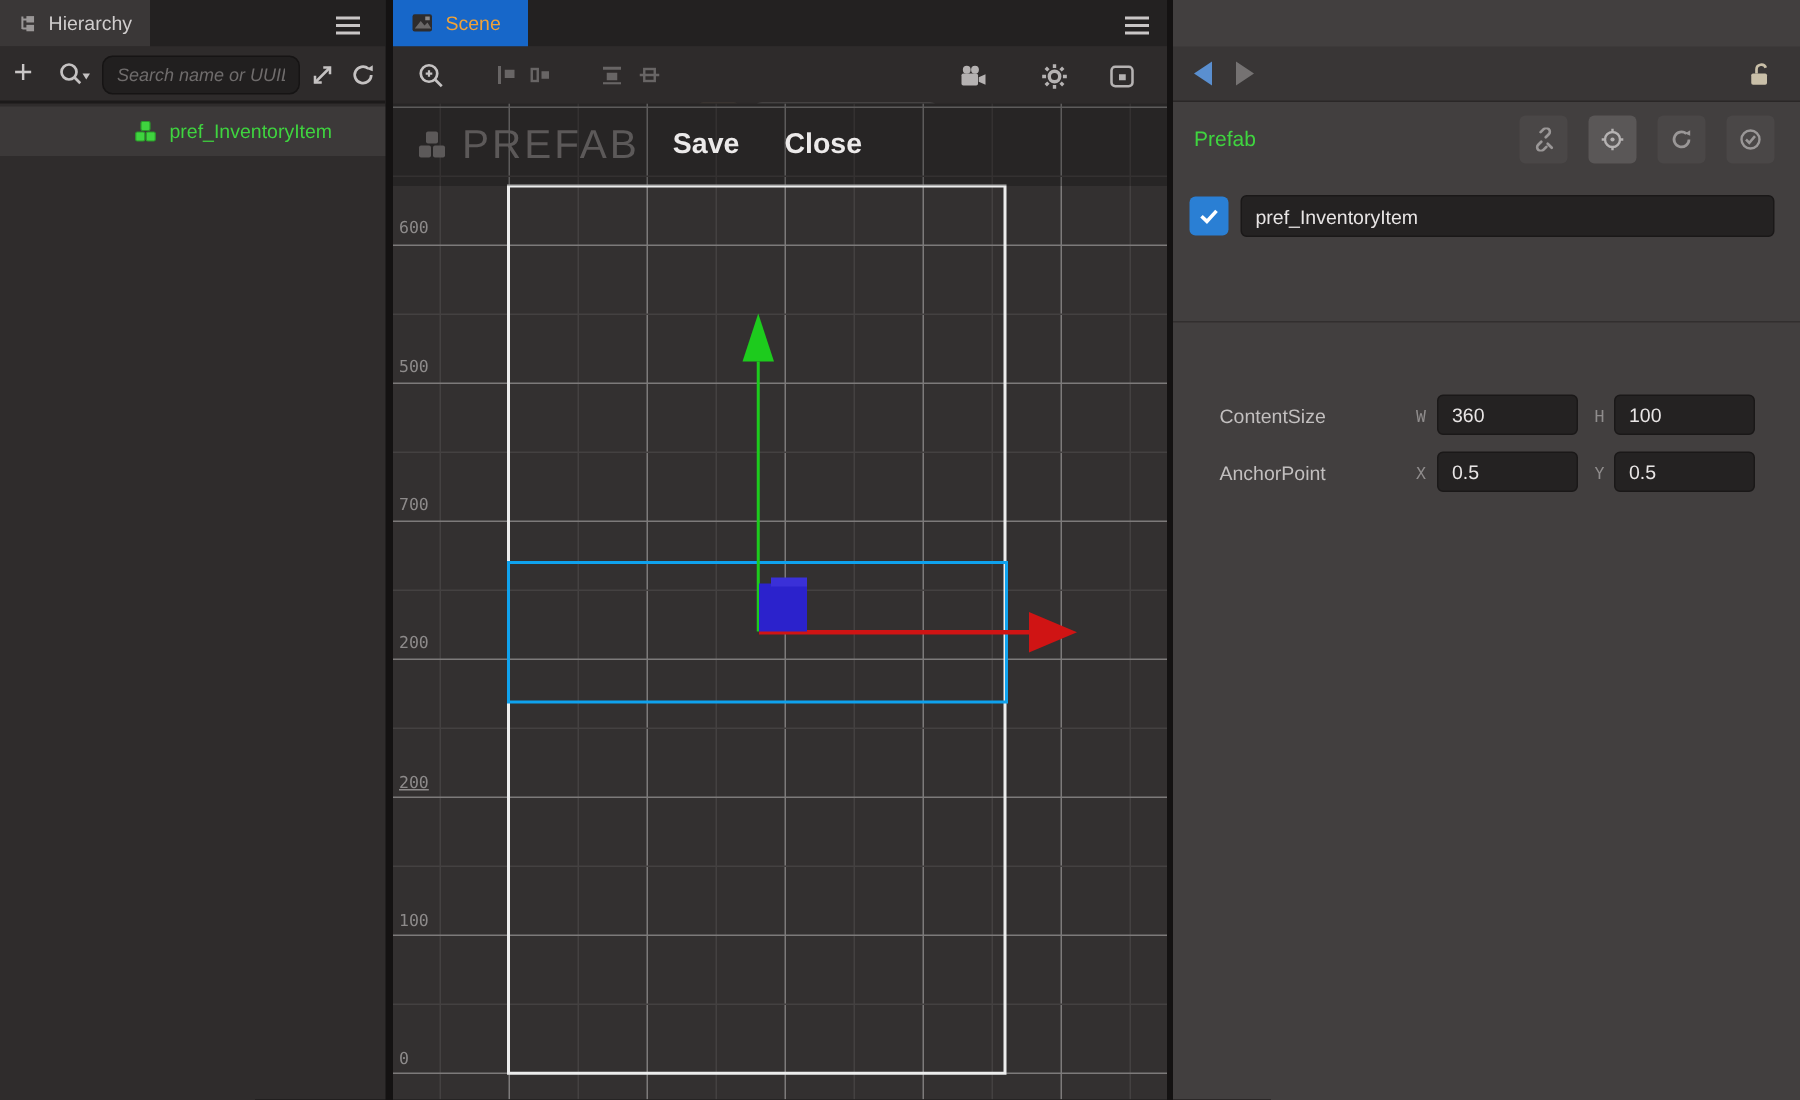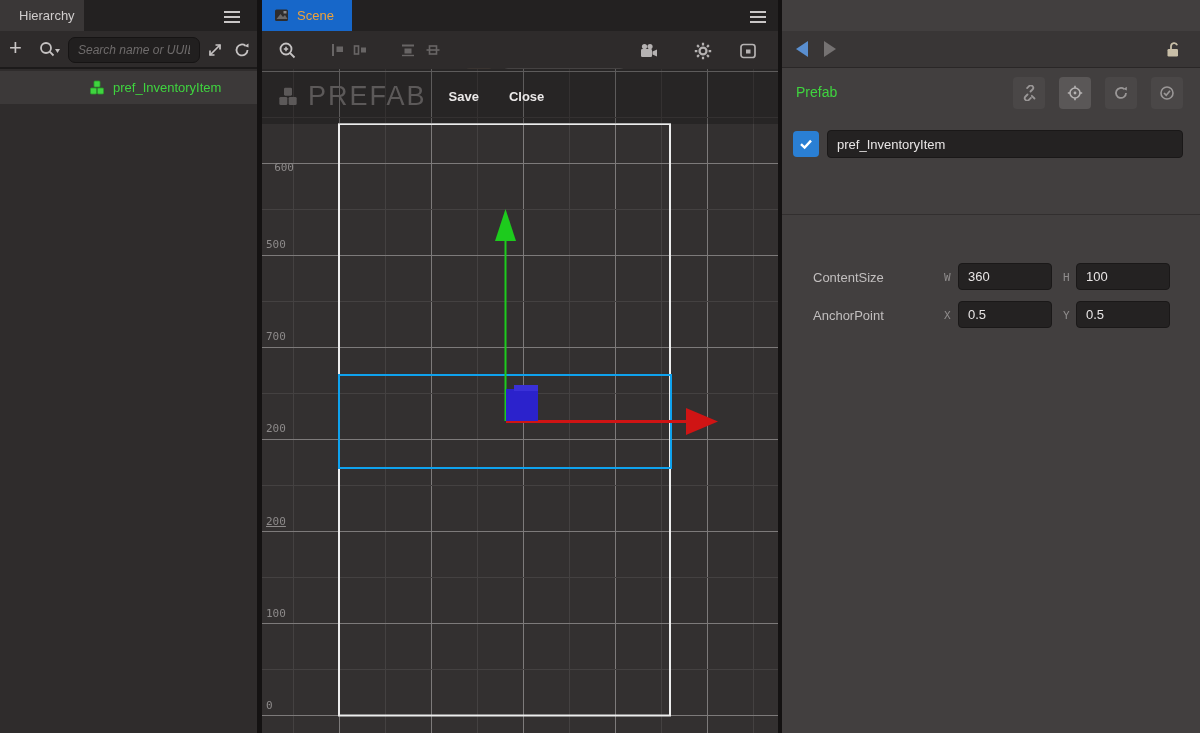--- a/index.html
+++ b/index.html
@@ -9,21 +9,21 @@
   .panel { position:absolute; top:0; height:733px; overflow:hidden; }
 
   
   .tabbar { position:absolute; left:0; right:0; top:0; height:31px; background:#232121; }
   .tab { position:absolute; top:0; height:31px; display:flex; align-items:center; gap:7px; padding:0 12px; }
   .hamburger { position:absolute; top:8px; width:16px; height:15px; cursor:pointer; }
   .hamburger div { height:2px; background:#c9c6c6; margin-top:3px; }
 
   
   #hierarchy { left:0; width:257px; background:#2f2c2c; }
-  #hierarchy .tab-active { left:0; width:84px; background:#3a3737; color:#d0cdcd; }
+  #hierarchy .tab-active { left:0; width:100px; background:#3a3737; color:#d0cdcd; }
   .h-toolbar { position:absolute; top:31px; left:0; right:0; height:38px; background:#2e2b2b; border-bottom:2px solid #1c1a1a; }
   .search-input { position:absolute; left:68px; top:6px; width:132px; height:26px;
     background:#211f1f; border:1px solid #161414; border-radius:7px; color:#b5b2b2;
     font-style:italic; font-size:12px; padding:0 9px; outline:none; font-family:"Liberation Sans", sans-serif; }
   .search-input::placeholder { color:#6f6c6c; font-style:italic; }
   .h-row { position:absolute; top:71px; left:0; right:0; height:33px; background:#3c3939;
     display:flex; align-items:center; }
 
   
   #scene { left:262px; width:516px; background:#333030; }
@@ -35,21 +35,21 @@
     border-radius:6px; display:flex; align-items:center; justify-content:space-between;
     padding:0 10px; color:#c9c6c6; font-size:13px; cursor:pointer; }
   .caret-down { width:0; height:0; border-left:5px solid transparent; border-right:5px solid transparent; border-top:6px solid #aeabab; }
   .caret-down.sm { border-left-width:4px; border-right-width:4px; border-top-width:5px; }
   #viewport { position:absolute; left:0; top:69px; width:516px; height:664px; background:#333030; }
   .ruler-label { position:absolute; left:4px; width:28px; text-align:left; color:#8d8a8a;
     font-size:11px; font-family:"DejaVu Sans Mono", monospace; }
   #banner { position:absolute; left:0; top:0; width:516px; height:55px; background:rgba(12,10,10,0.28);
     display:flex; align-items:center; }
   #banner .title { color:#5c5959; font-size:27px; letter-spacing:2px; margin-left:8px; }
-  #banner .bbtn { color:#eceaea; font-size:13px; font-weight:bold; cursor:pointer; }
+  #banner .bbtn { color:#eceaea; font-size:19px; font-weight:bold; cursor:pointer; }
 
   
   #inspector { left:782px; width:418px; background:#423f3f; }
   #inspector .tab-active { left:0; width:100px; background:#3e3b3b; }
   #inspector .tab-service { left:101px; width:98px; background:#343131; color:#c2bfbf; }
   .nav-row { position:absolute; top:31px; left:0; right:0; height:37px; background:#393636; border-bottom:1px solid #2a2727; }
   .tri-left { width:0; height:0; border-top:8px solid transparent; border-bottom:8px solid transparent; border-right:12px solid #5a8fd0; }
   .tri-right { width:0; height:0; border-top:8px solid transparent; border-bottom:8px solid transparent; border-left:12px solid #757272; }
   .pbtn { position:absolute; top:77px; width:32px; height:32px; border-radius:4px; background:#4a4747;
     display:flex; align-items:center; justify-content:center; cursor:pointer; }
@@ -236,21 +236,21 @@
       <g>
         <path d="M244 352.5 H424" stroke="#d01414" stroke-width="3"></path>
         <path d="M456 352.5 L424 339 L424 366 z" fill="#d01414"></path>
       </g>
       <g>
         <rect x="244" y="320" width="32" height="32" fill="#2b22cc"></rect>
         <rect x="252" y="316" width="24" height="6" fill="#3a30d8"></rect>
       </g>
     </svg>
 
-    <span class="ruler-label" style="top:92px;text-align:right;">600</span>
+    <span class="ruler-label" style="top:76px;">600</span>
     <span class="ruler-label" style="top:169px;">500</span>
     <span class="ruler-label" style="top:261px;">700</span>
     <span class="ruler-label" style="top:353px;">200</span>
     <span class="ruler-label" style="top:446px;text-decoration:underline;">200</span>
     <span class="ruler-label" style="top:538px;">100</span>
     <span class="ruler-label" style="top:630px;">0</span>
 
     <div id="banner">
       <svg style="margin-left:14px;" width="24" height="24" viewBox="0 0 18 18">
         <g fill="#5c5959">

